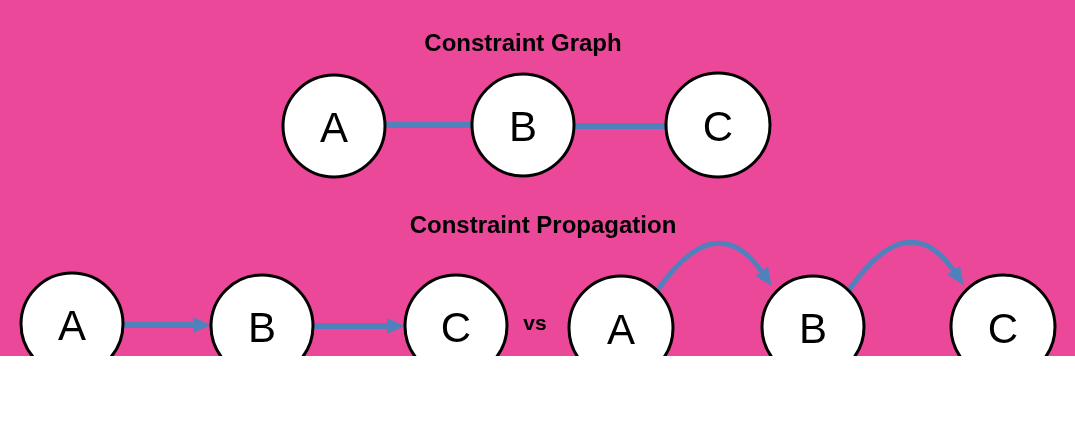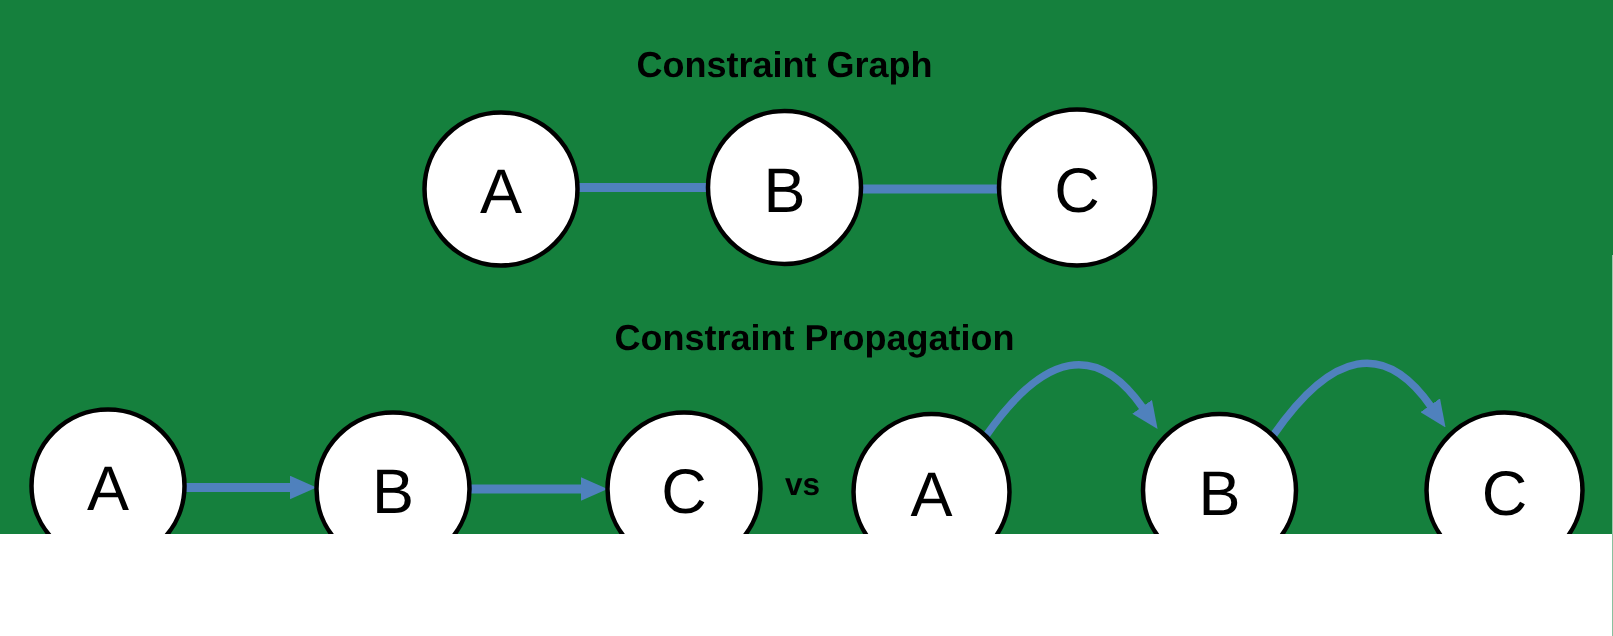--- a/index.html
+++ b/index.html
@@ -5,21 +5,21 @@
   html, body {
     margin: 0;
     padding: 0;
     background: #ffffff;
     font-family: "Liberation Sans", sans-serif;
   }
   .canvas-wrap {
     width: 1075px;
     height: 356px;
     position: relative;
-    background: #15803d;
+    background: #ec4899;
   }
   svg { display: block; }
   .node {
     fill: #ffffff;
     stroke: var(--node-stroke, #000000);
     stroke-width: 3;
   }
   .node-label {
     font-family: "Liberation Sans", sans-serif;
     font-size: 42px;

